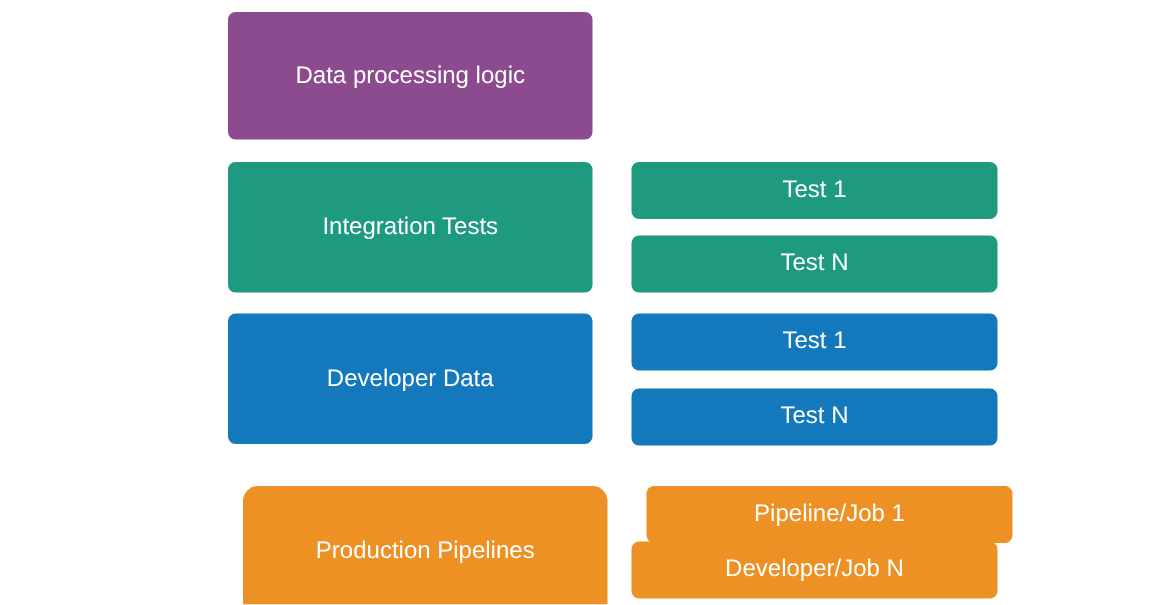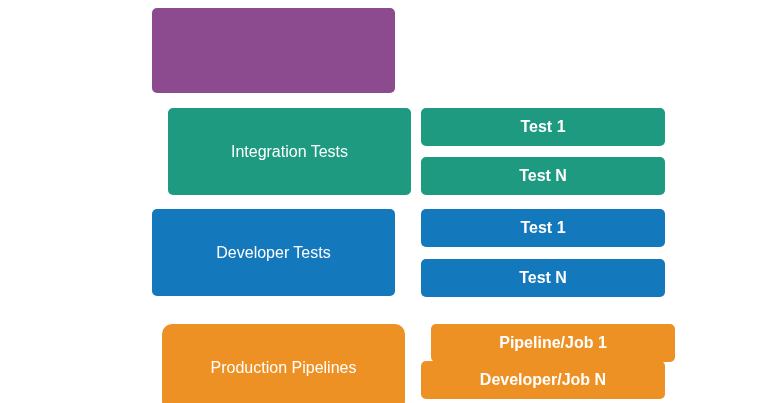--- a/index.html
+++ b/index.html
@@ -22,51 +22,52 @@
     flex-direction: column;
     align-items: center;
     justify-content: center;
     color: #ffffff;
     font-size: 16px;
     line-height: 20px;
     text-align: center;
     box-sizing: border-box;
   }
   .col-left  { left: 152px; width: 243px; }
-  .col-right { left: 421px; width: 244px; font-weight: bold; }
+  .col-right { left: 421px; width: 244px; }
   .big   { height: 87px; }
   .small { height: 38px; }
   .r1  { top: 8px; height: 85px; }
   .r2  { top: 108px; }
   .r2b { top: 157px; }
   .r3  { top: 209px; }
   .r3b { top: 259px; }
   .r4  { top: 324px; margin-left: 10px; }
   .r4b { top: 361px; }
 </style>
 </head>
 <body>
 
 <div class="canvas" style="background: rgb(255, 255, 255); color: rgb(255, 255, 255);">
 
   <div class="box col-left r1" style="background: rgb(139, 75, 142);">
+    <div>Data processing logic</div>
   </div>
 
-  <div class="box col-left big r2" style="background: rgb(30, 154, 128); margin-left: 16px;">
+  <div class="box col-left big r2" style="background: rgb(30, 154, 128);">
     <div>Integration Tests</div>
   </div>
   <div class="box col-right small r2" style="background: rgb(30, 154, 128);">
     <div>Test 1</div>
   </div>
   <div class="box col-right small r2b" style="background: rgb(30, 154, 128);">
     <div>Test N</div>
   </div>
 
   <div class="box col-left big r3" style="background: rgb(20, 120, 189);">
-    <div>Developer Tests</div>
+    <div>Developer Data</div>
   </div>
   <div class="box col-right small r3" style="background: rgb(20, 120, 189);">
     <div>Test 1</div>
   </div>
   <div class="box col-right small r3b" style="background: rgb(20, 120, 189);">
     <div>Test N</div>
   </div>
 
   <div class="box col-left big r4" style="background: rgb(238, 145, 37); border-radius: 10px;">
     <div>Production Pipelines</div>

